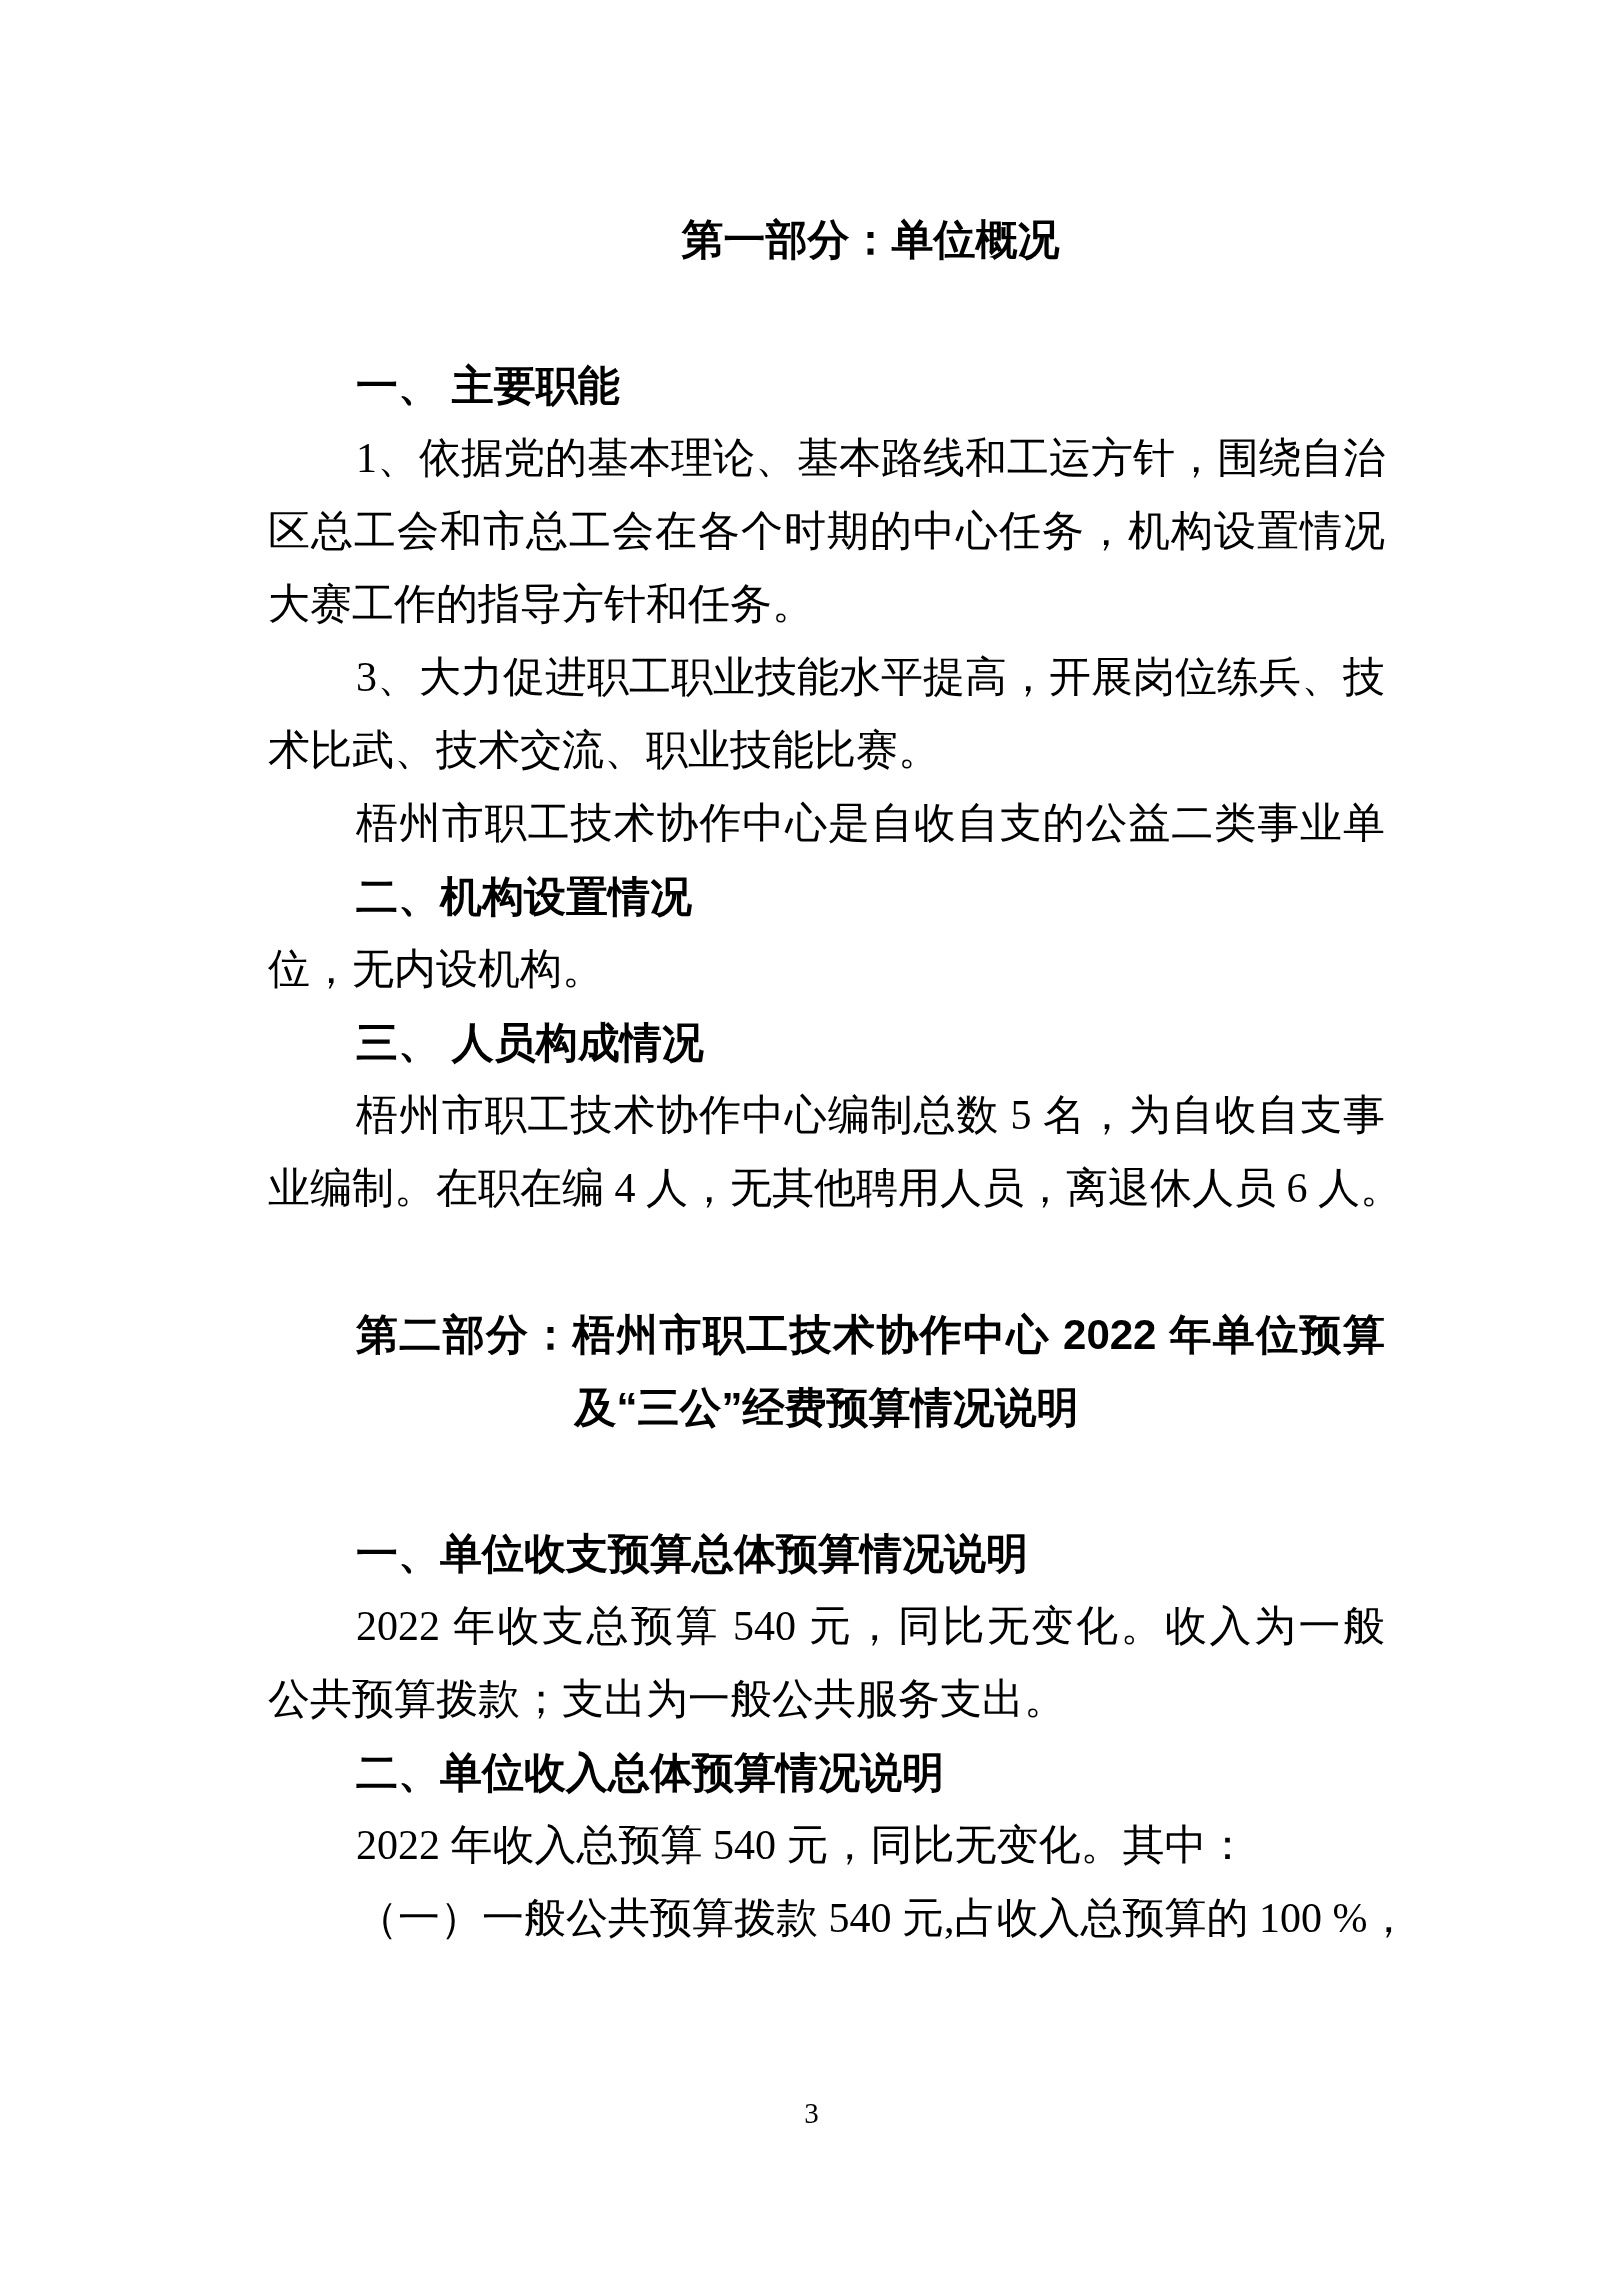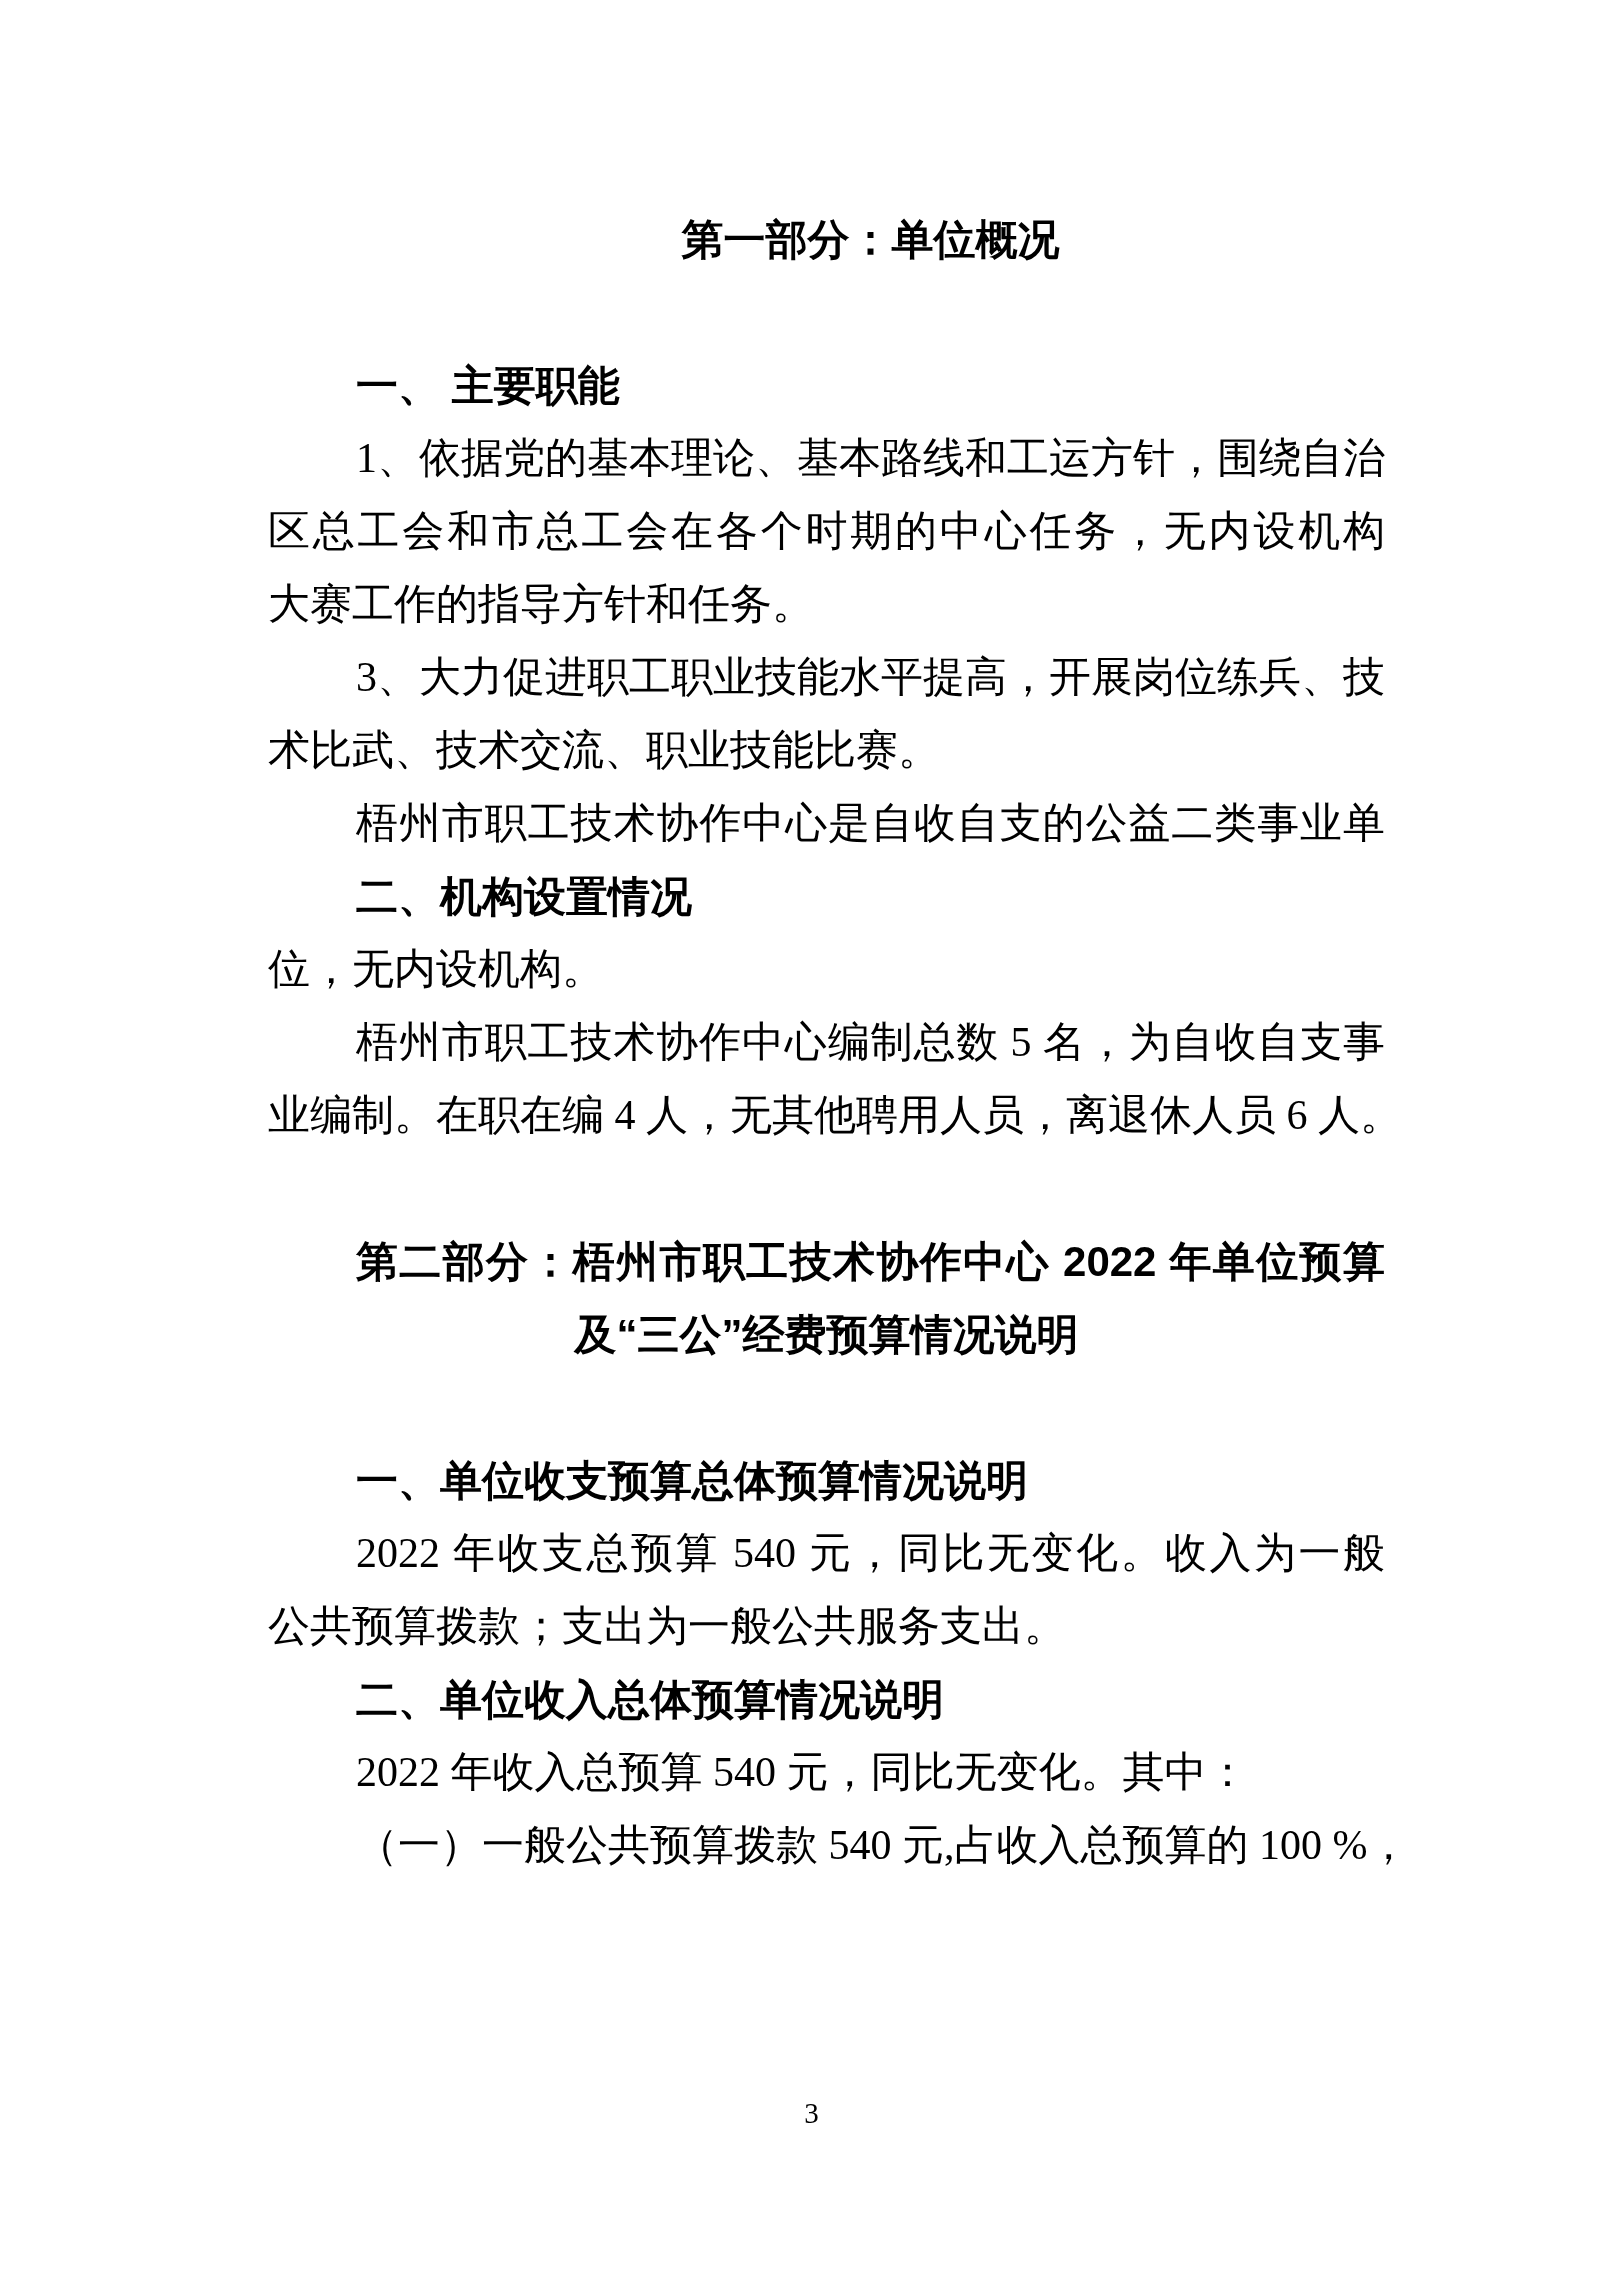--- a/index.html
+++ b/index.html
@@ -73,27 +73,28 @@
 </style>
 </head>
 <body>
 
 <div class="sheet">
   <div class="textcol">
       <div class="ln h c i">第一部分：单位概况</div>
       <div class="ln blank"></div>
       <div class="ln h i">一、 主要职能</div>
       <div class="ln i j">1、依据党的基本理论、基本路线和工运方针，围绕自治</div>
-      <div class="ln j">区总工会和市总工会在各个时期的中心任务，无内设机构</div>
+      <div class="ln j">区总工会和市总工会在各个时期的中心任务，机构设置情况</div>
       <div class="ln">大赛工作的指导方针和任务。</div>
       <div class="ln i j">3、大力促进职工职业技能水平提高，开展岗位练兵、技</div>
       <div class="ln">术比武、技术交流、职业技能比赛。</div>
       <div class="ln i j">梧州市职工技术协作中心是自收自支的公益二类事业单</div>
       <div class="ln h i">二、机构设置情况</div>
       <div class="ln">位，无内设机构。</div>
+      <div class="ln h i">三、 人员构成情况</div>
       <div class="ln i j">梧州市职工技术协作中心编制总数 5 名，为自收自支事</div>
       <div class="ln">业编制。在职在编 4 人，无其他聘用人员，离退休人员 6 人。</div>
       <div class="ln blank"></div>
       <div class="ln h i j">第二部分：梧州市职工技术协作中心 2022 年单位预算</div>
       <div class="ln h c">及“三公”经费预算情况说明</div>
       <div class="ln blank"></div>
       <div class="ln h i">一、单位收支预算总体预算情况说明</div>
       <div class="ln i j">2022 年收支总预算 540 元，同比无变化。收入为一般</div>
       <div class="ln">公共预算拨款；支出为一般公共服务支出。</div>
       <div class="ln h i">二、单位收入总体预算情况说明</div>

